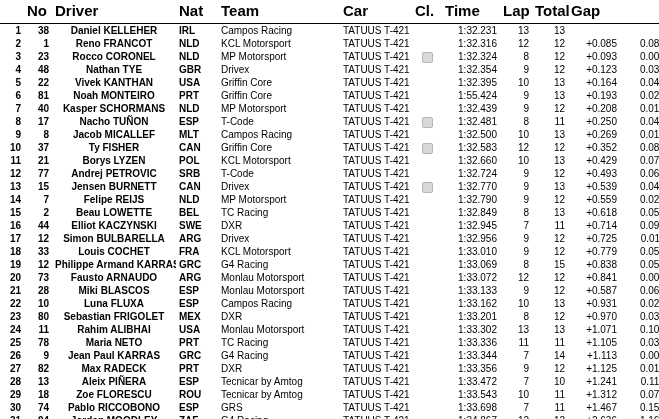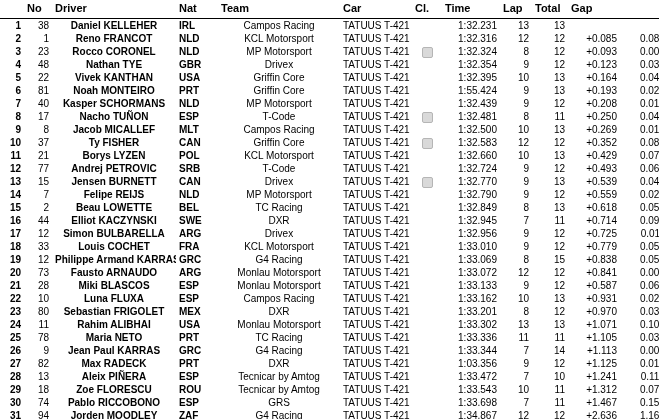--- a/index.html
+++ b/index.html
@@ -1,32 +1,32 @@
 <!DOCTYPE html>
 <html><head>
 <meta charset="utf-8">
 <style>
   html,body{margin:0;padding:0;background:#ffffff;}
   body{width:659px;height:419px;overflow:hidden;font-family:"Liberation Sans",sans-serif;}
   table.results{border-collapse:collapse;width:659px;table-layout:fixed;}
   table.results th{
-    font-size:11px;font-weight:bold;color:#000;text-align:left;
+    font-size:15px;font-weight:bold;color:#000;text-align:left;
     padding:2px 3px 4px 3px;border-bottom:1px solid #000;vertical-align:bottom;
     white-space:nowrap;
   }
   table.results td{
     font-size:10px;color:#000;padding:0 3px;height:13px;line-height:13px;
     white-space:nowrap;overflow:hidden;
   }
   
   .c-pos{width:18px;text-align:right;font-weight:bold;}
-  .c-no{width:22px;text-align:right;font-weight:normal;}
+  .c-no{width:22px;text-align:right;font-weight:bold;}
   .c-driver{width:118px;font-weight:bold;text-align:center;}
   .c-nat{width:36px;font-weight:bold;}
-  .c-team{width:116px;text-align:center;}
+  .c-team{width:116px;}
   .c-car{width:66px;}
   .c-cl{width:24px;text-align:center;}
   .c-time{width:52px;text-align:right;font-weight:normal;}
   .c-lap{width:26px;text-align:right;}
   .c-total{width:30px;text-align:right;}
   .c-gap{width:46px;text-align:right;}
   .c-int{width:42px;text-align:right;}
 
   th.c-pos,th.c-no,th.c-time,th.c-lap,th.c-total,th.c-kph{text-align:left;}
   th.c-gap{text-align:center;}
@@ -426,21 +426,21 @@
         <td class="c-int">0.008</td>
       </tr>
       <tr>
         <td class="c-pos">27</td>
         <td class="c-no">82</td>
         <td class="c-driver">Max RADECK</td>
         <td class="c-nat">PRT</td>
         <td class="c-team">DXR</td>
         <td class="c-car">TATUUS T-421</td>
         <td class="c-cl"></td>
-        <td class="c-time">1:03.356</td>
+        <td class="c-time">1:33.356</td>
         <td class="c-lap">9</td>
         <td class="c-total">12</td>
         <td class="c-gap">+1.125</td>
         <td class="c-int">0.012</td>
       </tr>
       <tr>
         <td class="c-pos">28</td>
         <td class="c-no">13</td>
         <td class="c-driver">Aleix PIÑERA</td>
         <td class="c-nat">ESP</td>

